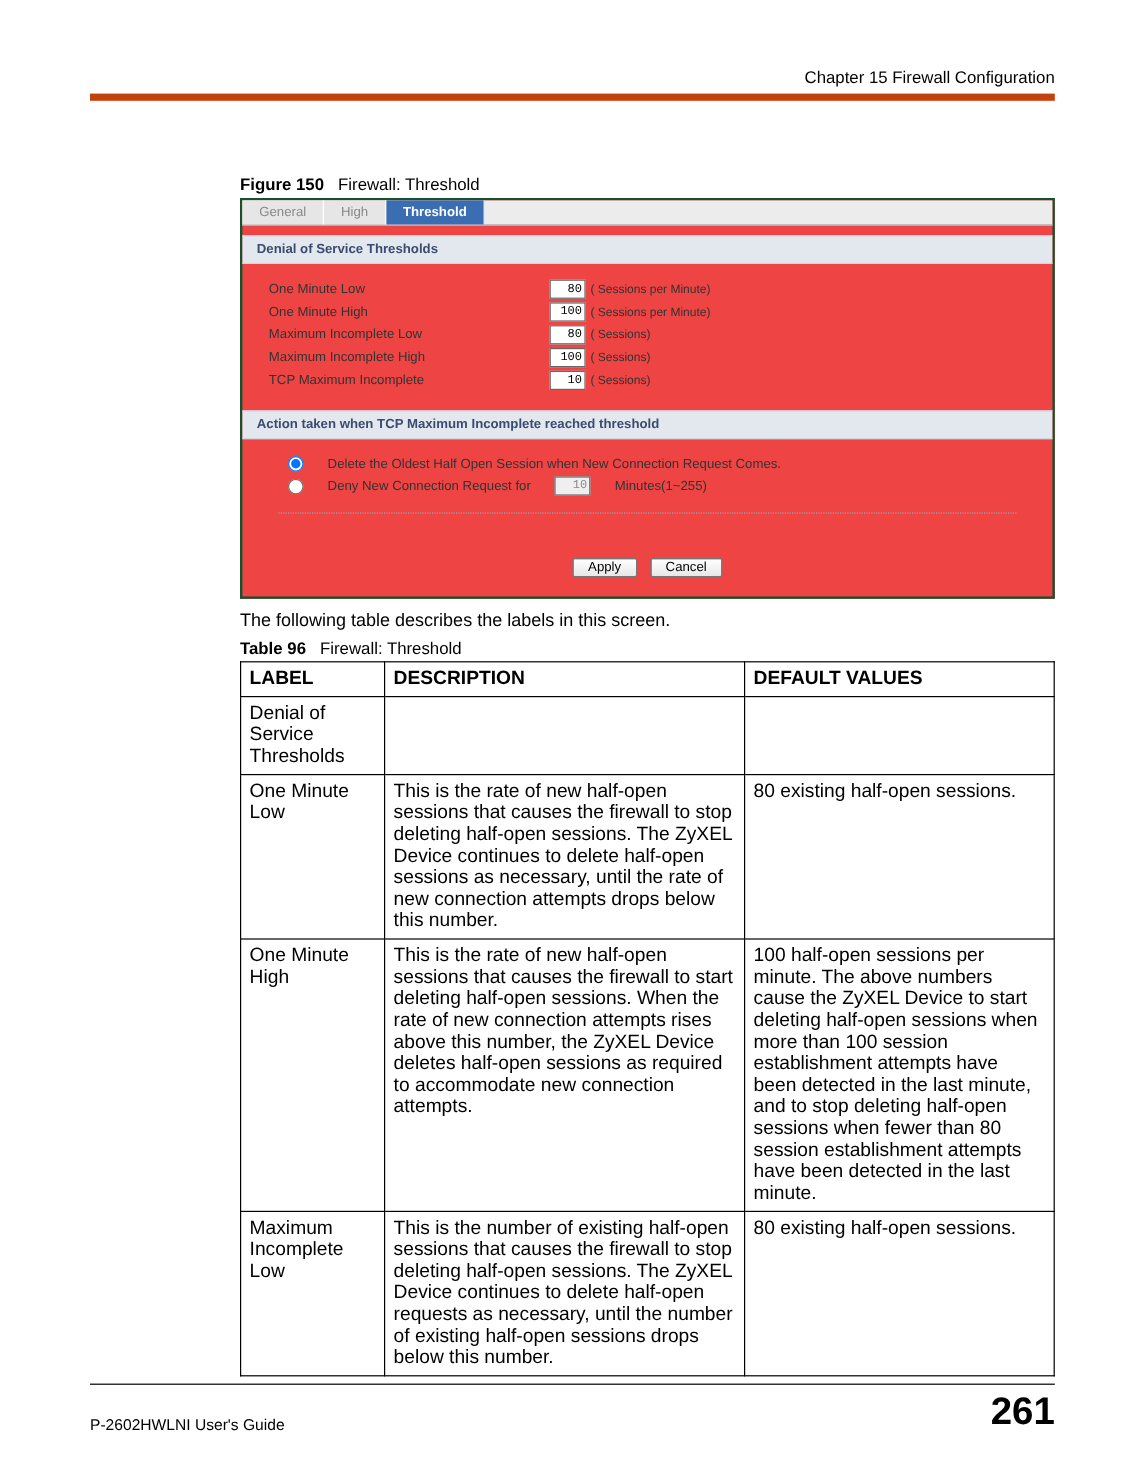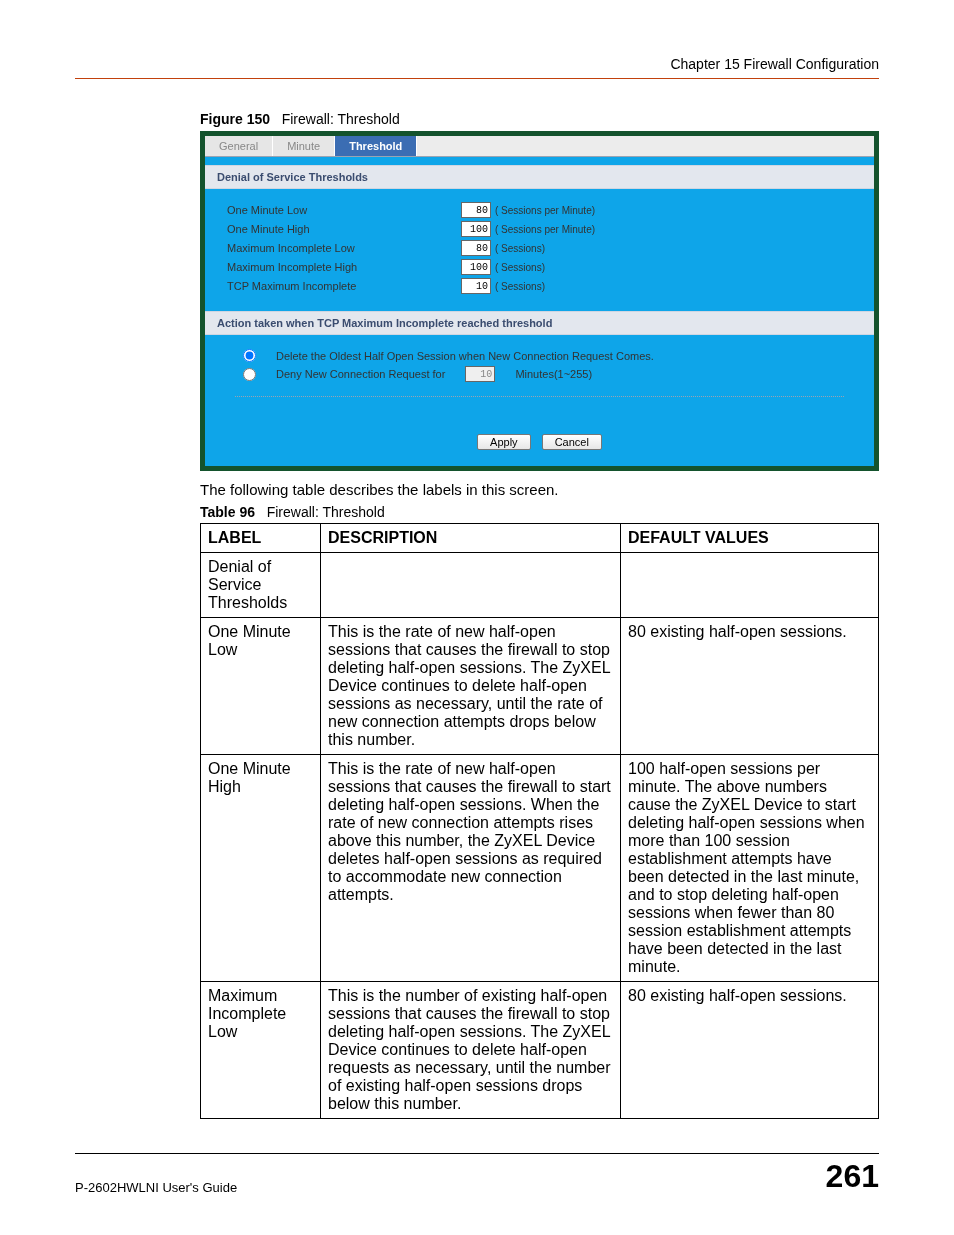--- a/index.html
+++ b/index.html
@@ -13,33 +13,33 @@
     width: 954px;
     min-height: 1235px;
     margin: 0 auto;
     padding: 56px 75px 40px 75px;
     position: relative;
   }
   .chapter-header {
     text-align: right;
     font-size: 14px;
     padding-bottom: 6px;
-    border-bottom: 1px solid #c2410c;
-    margin-bottom: 32px;
+    border-bottom: 6px solid #c2410c;
+    margin-bottom: 61px;
   }
   .content-indent {
     margin-left: 125px;
   }
   .figure-label { font-size: 14px; margin-bottom: 4px; }
   .figure-label b { font-weight: bold; }
 
   
   .ui-panel {
-    border: 5px solid #14532d;
-    background: #0ea5e9;
+    border: 2px solid #14532d;
+    background: #ef4444;
     font-family: Verdana, Arial, sans-serif;
     font-size: 11px;
   }
   .tabbar {
     display: flex;
     align-items: stretch;
     background: #ececec;
     border-bottom: 1px solid #9aa3b2;
   }
   .tab {
@@ -136,21 +136,21 @@
   <div class="chapter-header">Chapter 15 Firewall Configuration</div>
 
   <div class="content-indent">
     <div class="figure-label">
       <b>Figure 150</b>&nbsp;&nbsp;&nbsp;<span>Firewall: Threshold</span>
     </div>
 
     <div class="ui-panel">
       <div class="tabbar">
         <div class="tab">General</div>
-        <div class="tab">Minute</div>
+        <div class="tab">High</div>
         <div class="tab active">Threshold</div>
       </div>
 
       <div class="section-bar">Denial of Service Thresholds</div>
       <div class="form-area">
         <div class="form-row">
           <span class="lbl">One Minute Low</span>
           <input class="txt-input" value="80" style="">
           <span class="unit">( Sessions per Minute)</span>
         </div>

